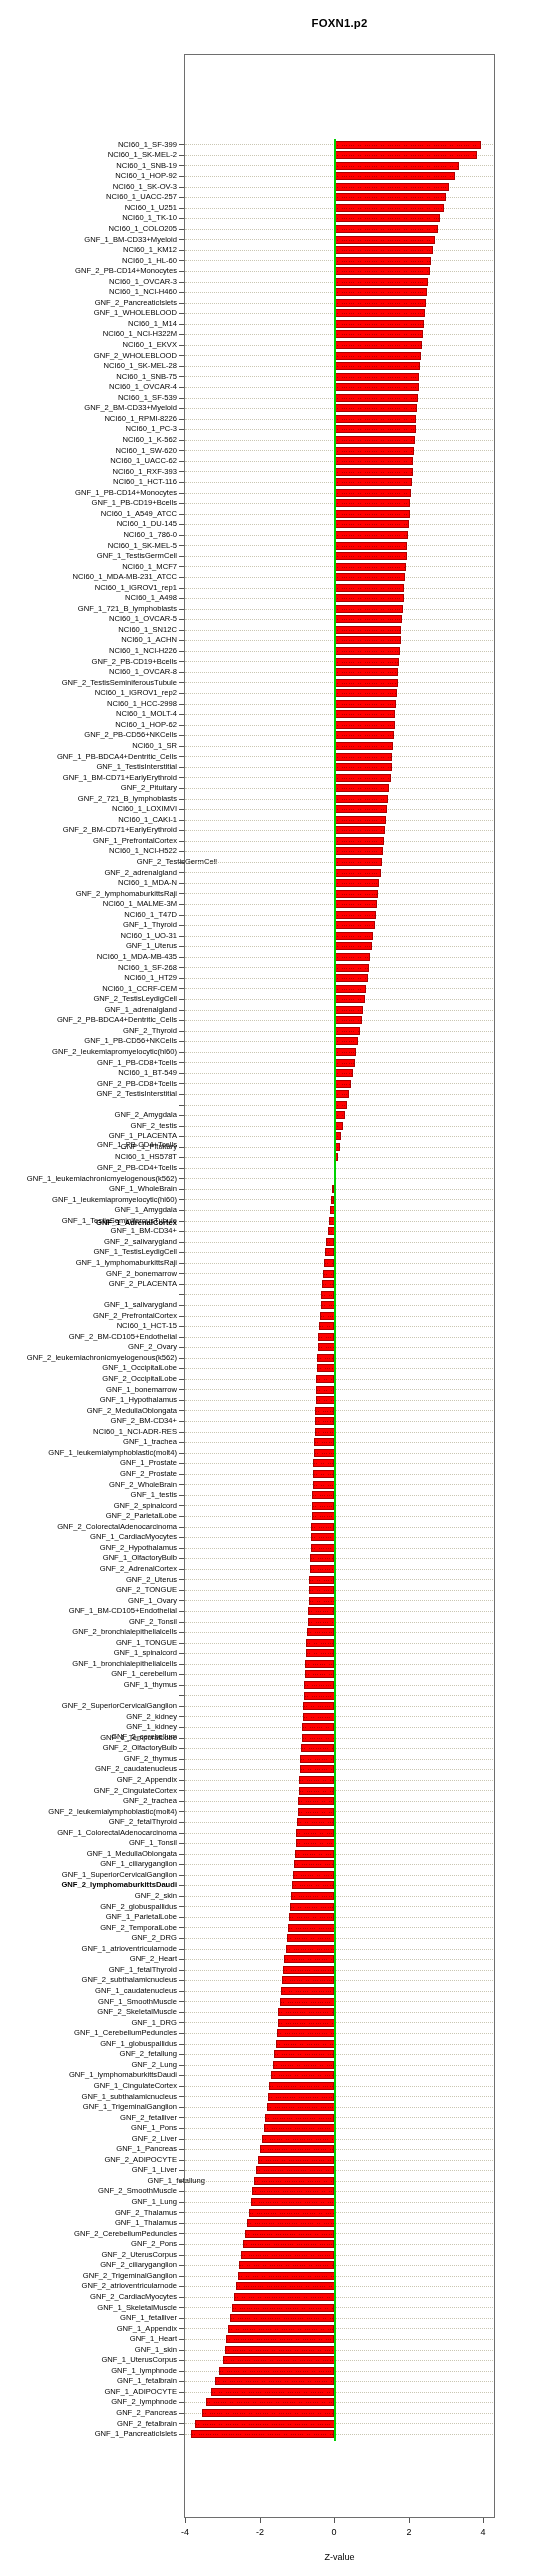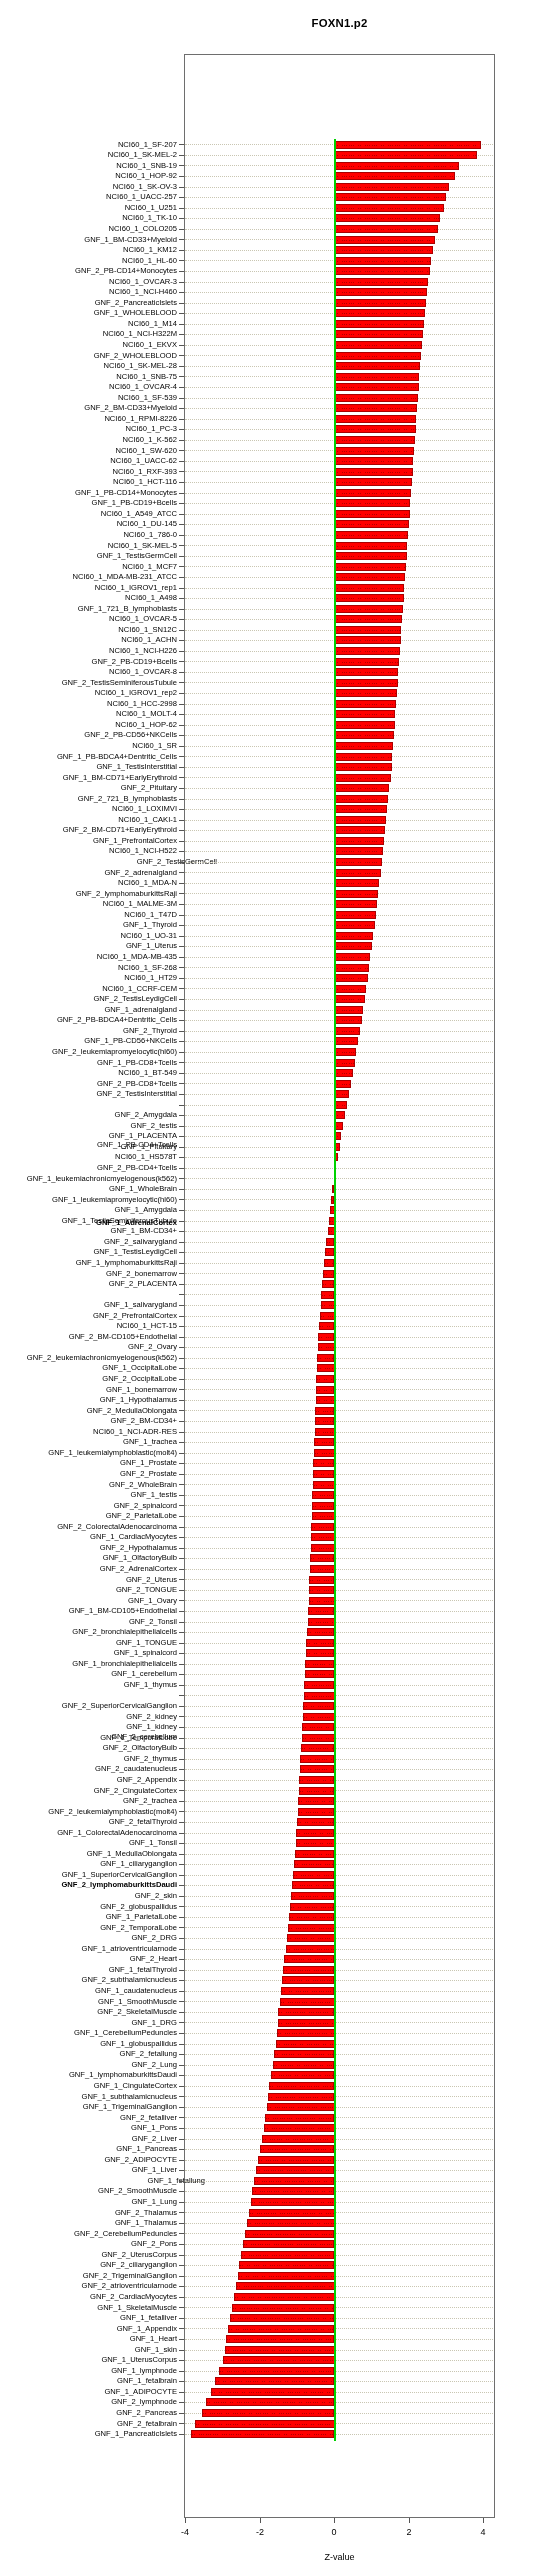--- a/index.html
+++ b/index.html
@@ -30,21 +30,21 @@
   .x-tick-label{position:absolute;top:2527px;width:30px;margin-left:-15px;text-align:center;font-size:9px;}
   .x-axis-title{position:absolute;left:184px;top:2552px;width:311px;text-align:center;font-size:9px;}
 </style>
 </head>
 <body>
 
 <div id="canvas">
   <div class="title">FOXN1.p2</div>
   <div class="plot-box" style="border-color: rgb(110, 110, 110);"></div>
   <div id="rows-layer">
-      <div class="row-label" style="top: 141px;">NCI60_1_SF-207</div>
+      <div class="row-label" style="top: 141px;">NCI60_1_SF-399</div>
       <div class="row-tick" style="top: 144px;"></div>
       <div class="leader" style="top: 144px; border-top-color: rgb(201, 198, 178);"></div>
       <div class="bar" style="top: 141px; width: 147px; left: 334px; background: rgb(255, 0, 0); border-color: rgb(170, 0, 0);">
         <div class="bar-dots"></div>
       </div>
       <div class="row-label" style="top: 151px;">NCI60_1_SK-MEL-2</div>
       <div class="row-tick" style="top: 155px;"></div>
       <div class="leader" style="top: 155px; border-top-color: rgb(201, 198, 178);"></div>
       <div class="bar" style="top: 151px; width: 143px; left: 334px; background: rgb(255, 0, 0); border-color: rgb(170, 0, 0);">
         <div class="bar-dots"></div>

